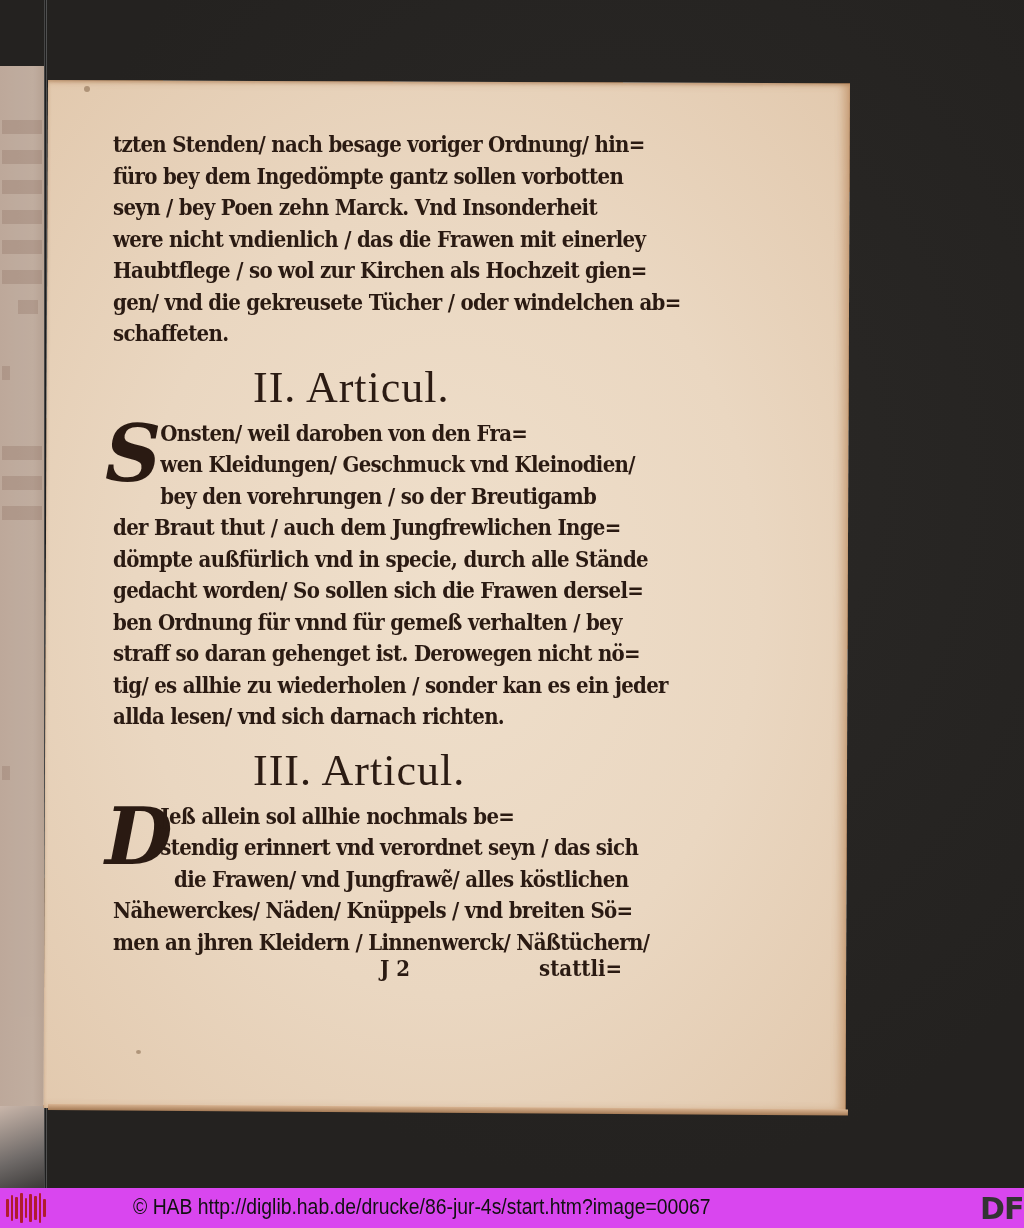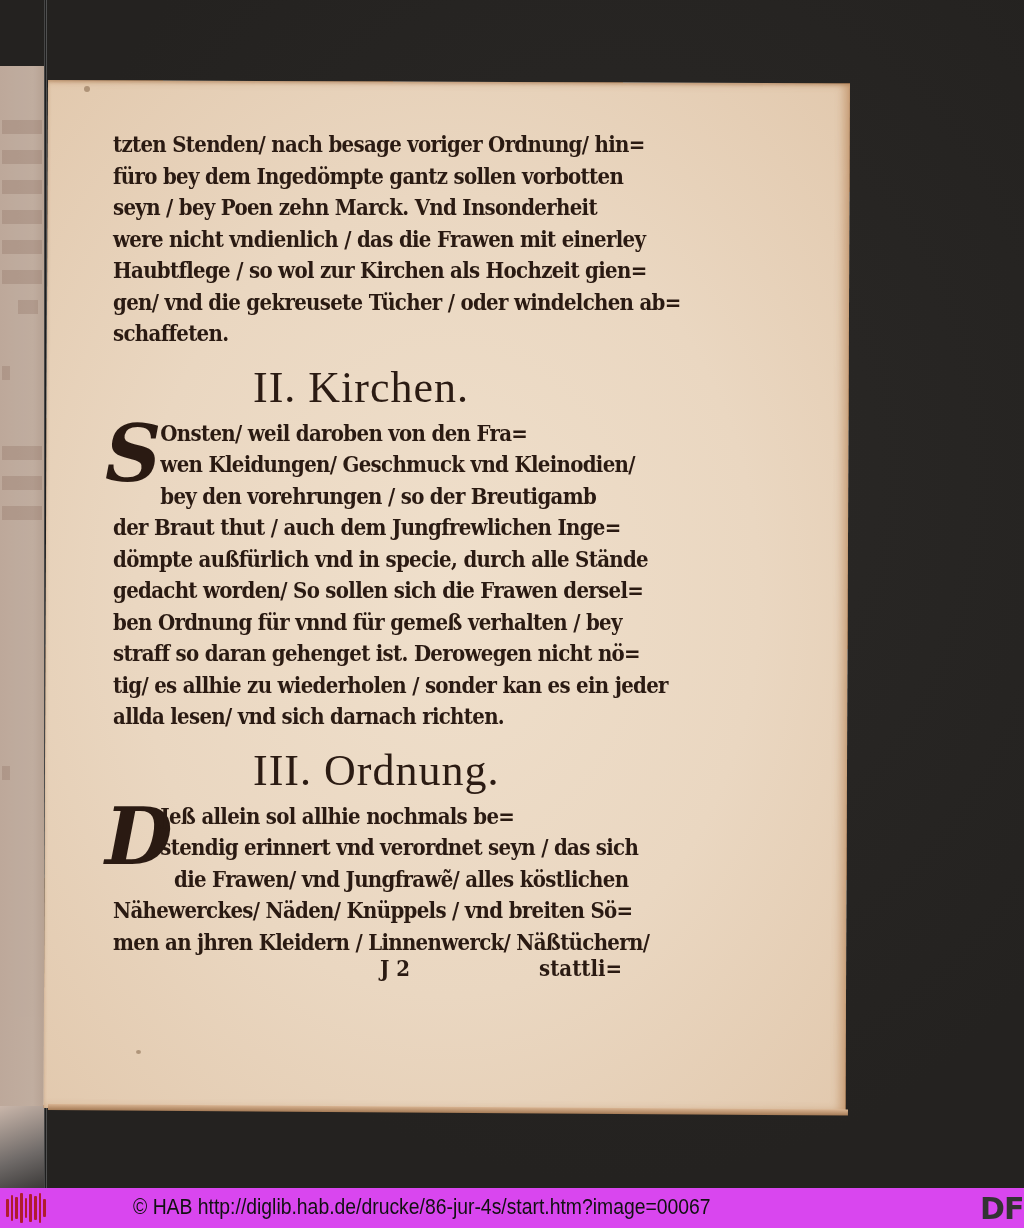--- a/index.html
+++ b/index.html
@@ -144,37 +144,37 @@
     <div class="section">
       <div class="line">tzten Stenden/ nach besage voriger Ordnung/ hin=</div>
       <div class="line">füro bey dem Ingedömpte gantz sollen vorbotten</div>
       <div class="line">seyn / bey Poen zehn Marck.   Vnd Insonderheit</div>
       <div class="line">were nicht vndienlich / das die Frawen mit einerley</div>
       <div class="line">Haubtflege / so wol zur Kirchen als Hochzeit gien=</div>
       <div class="line">gen/ vnd die gekreusete Tücher / oder windelchen ab=</div>
       <div class="line">schaffeten.</div>
     </div>
 
-    <div class="heading" style="margin-top:10px">II. Kirchen.</div>
+    <div class="heading" style="margin-top:10px">II. Articul.</div>
 
     <div class="section">
       <span class="dropcap">S</span>
       <div class="line indent">Onsten/ weil daroben von den Fra=</div>
       <div class="line indent">wen Kleidungen/ Geschmuck vnd Kleinodien/</div>
       <div class="line indent">bey den vorehrungen  / so der  Breutigamb</div>
       <div class="line">der Braut thut / auch dem Jungfrewlichen Inge=</div>
       <div class="line">dömpte außfürlich vnd in specie, durch alle Stände</div>
       <div class="line">gedacht worden/  So sollen sich die Frawen dersel=</div>
       <div class="line">ben Ordnung für vnnd für gemeß verhalten  /  bey</div>
       <div class="line">straff so daran gehenget ist.  Derowegen nicht nö=</div>
       <div class="line">tig/ es allhie zu wiederholen / sonder kan es ein jeder</div>
       <div class="line">allda lesen/ vnd sich darnach richten.</div>
     </div>
 
-    <div class="heading" style="margin-top:10px">III. Ordnung.</div>
+    <div class="heading" style="margin-top:10px">III. Articul.</div>
 
     <div class="section">
       <span class="dropcap">D</span>
       <div class="line indent">Jeß allein  sol allhie  nochmals be=</div>
       <div class="line indent">stendig erinnert vnd verordnet seyn / das sich</div>
       <div class="line indent-wide">die Frawen/ vnd Jungfrawẽ/ alles köstlichen</div>
       <div class="line">Nähewerckes/ Näden/ Knüppels / vnd breiten Sö=</div>
       <div class="line">men an jhren Kleidern / Linnenwerck/ Näßtüchern/</div>
     </div>
   </div>

